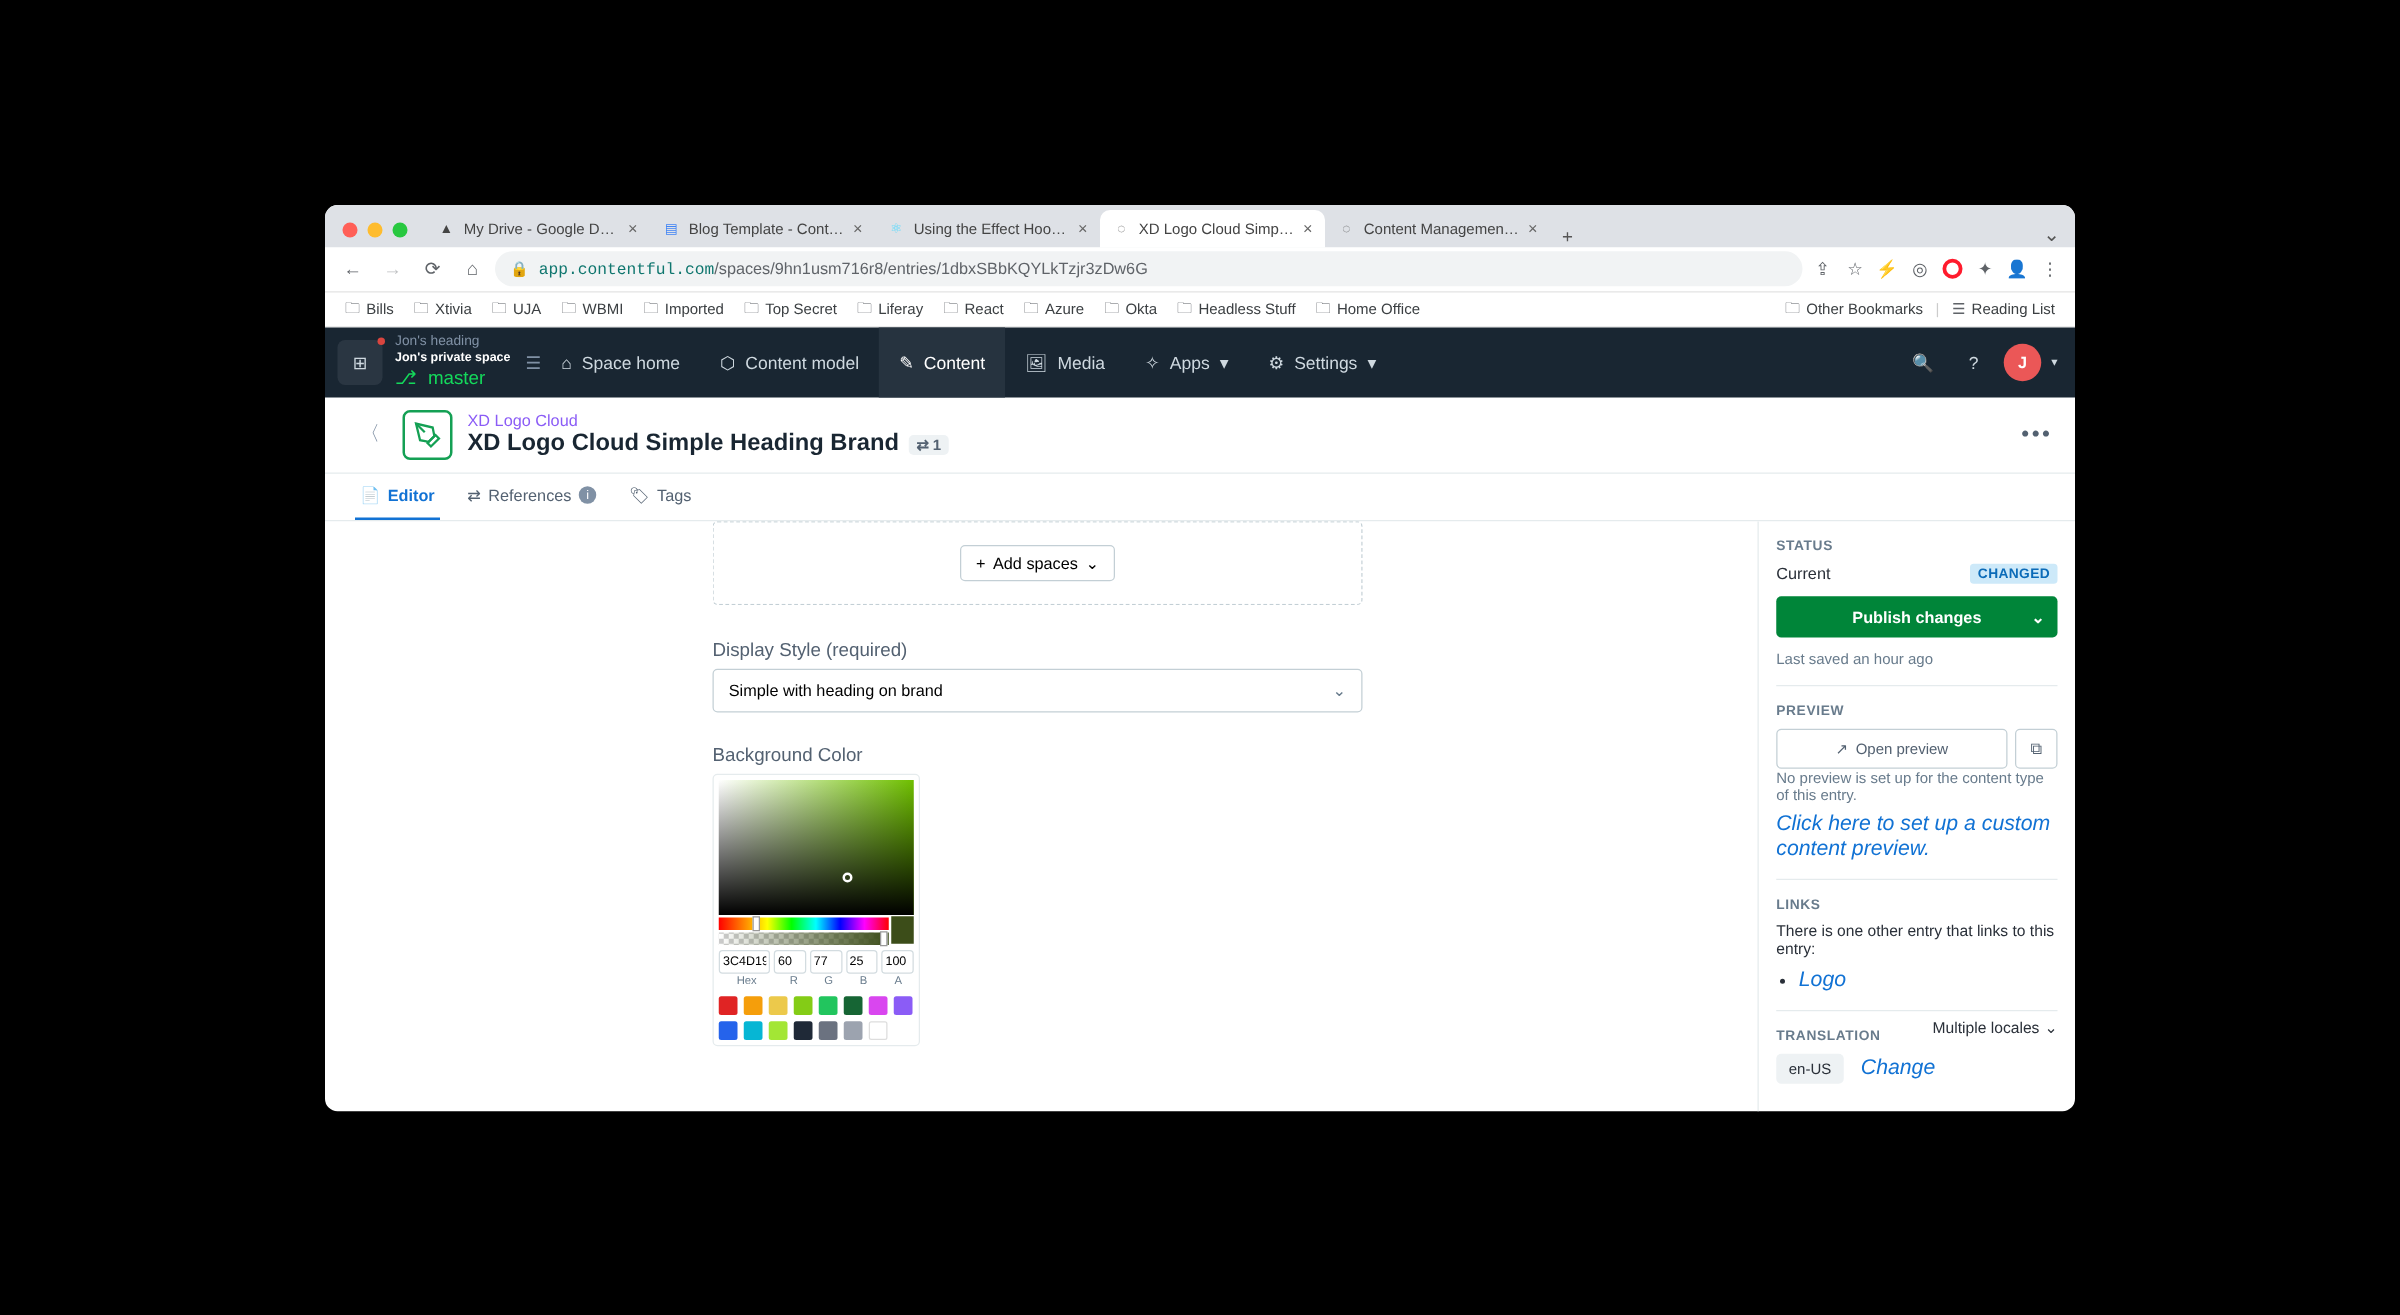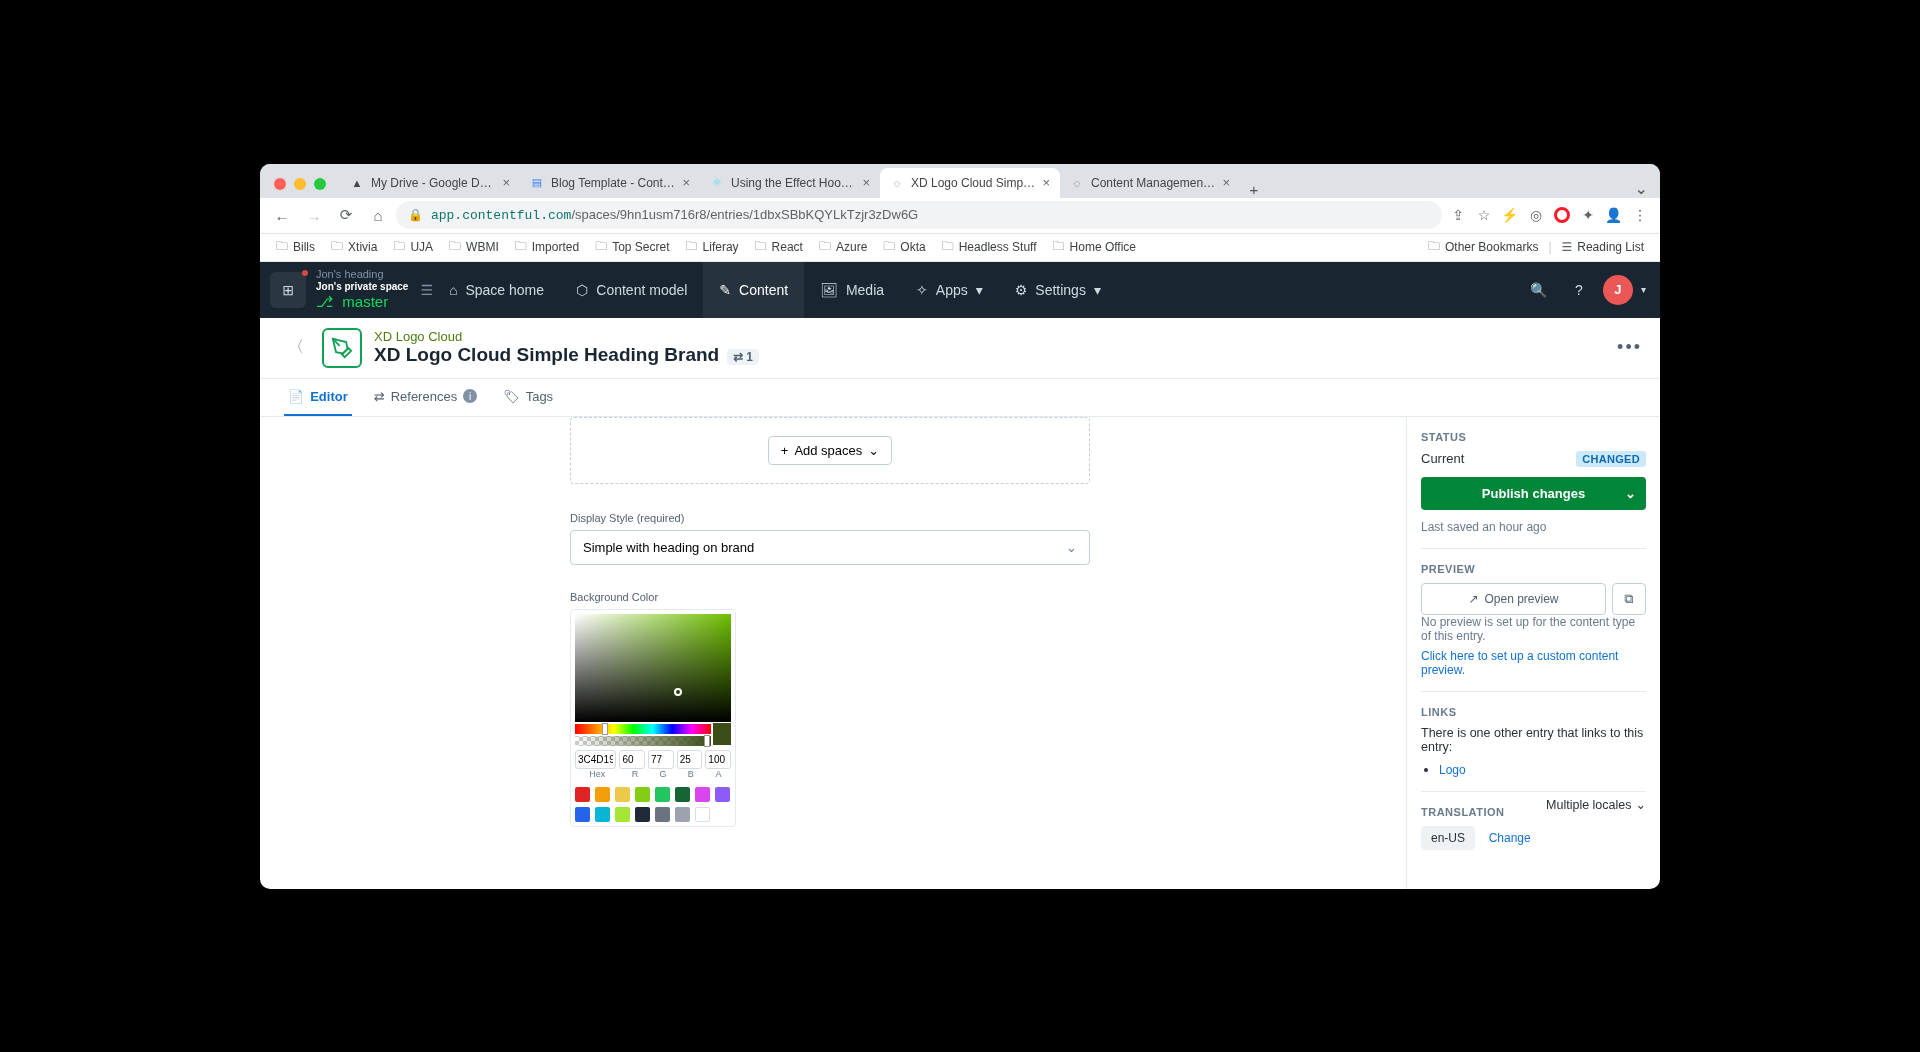--- a/index.html
+++ b/index.html
@@ -49,21 +49,21 @@
 .cf-item { display: flex; align-items: center; gap: 8px; padding: 0 16px; height: 56px; color: #cfd9e0; cursor: pointer; }
 .cf-item.active { background: #26333f; color: #fff; }
 .cf-nav-right { margin-left: auto; display: flex; align-items: center; gap: 8px; padding-right: 14px; }
 .cf-nav-icon { width: 32px; height: 32px; display: flex; align-items: center; justify-content: center; color: #cfd9e0; }
 .cf-avatar { width: 30px; height: 30px; border-radius: 50%; background: #eb5757; color: #fff; display: flex; align-items: center; justify-content: center; font-size: 13px; font-weight: 600; }
 
 
 .entry-head { display: flex; align-items: center; padding: 10px 18px; border-bottom: 1px solid #e5ebed; }
 .back-btn { width: 36px; height: 36px; display: flex; align-items: center; justify-content: center; color: #8091a5; cursor: pointer; }
 .ct-icon { width: 40px; height: 40px; border: 2px solid #14a054; border-radius: 6px; display: flex; align-items: center; justify-content: center; color: #14a054; margin-left: 8px; margin-right: 12px; }
-.entry-titles .type { font-size: 13px; color: #4d7c0f; }
+.entry-titles .type { font-size: 13px; color: #8b5cf6; }
 .entry-titles .title { font-size: 19px; font-weight: 700; color: #192632; }
 .ref-badge { display: inline-flex; align-items: center; gap: 3px; background: #eef2f4; border-radius: 4px; padding: 1px 6px; font-size: 12px; color: #536171; margin-left: 8px; }
 .entry-actions { margin-left: auto; color: #536171; font-size: 18px; cursor: pointer; letter-spacing: 2px; }
 
 
 .editor-tabs { display: flex; gap: 18px; padding: 0 24px; border-bottom: 1px solid #e5ebed; font-size: 13px; }
 .ed-tab { display: flex; align-items: center; gap: 6px; padding: 10px 4px; color: #536171; cursor: pointer; border-bottom: 2px solid transparent; }
 .ed-tab.active { color: #1172d4; border-bottom-color: #1172d4; font-weight: 600; }
 .info-badge { width: 14px; height: 14px; border-radius: 50%; background: #8091a5; color: #fff; font-size: 10px; display: inline-flex; align-items: center; justify-content: center; }
 
@@ -71,21 +71,21 @@
 .body { display: flex; height: calc(100% - 34px - 36px - 28px - 56px - 58px - 40px); overflow: hidden; }
 .main { flex: 1; overflow-y: auto; padding-bottom: 40px; }
 .sidebar { width: 254px; border-left: 1px solid #e5ebed; padding: 0 14px; overflow-y: auto; font-size: 13px; color: #2a3039; }
 
 .center-col { width: 520px; margin-left: 310px; }
 
 
 .add-box { border: 1px dashed #c3cfd5; border-radius: 4px; padding: 18px 0; display: flex; justify-content: center; margin-bottom: 28px; }
 .add-btn { border: 1px solid #c3cfd5; background: #fff; border-radius: 4px; padding: 6px 12px; font-size: 13px; display: flex; align-items: center; gap: 6px; cursor: pointer; }
 
-.field-label { font-size: 11px; color: #536171; margin-bottom: 6px; }
+.field-label { font-size: 15px; color: #536171; margin-bottom: 6px; }
 .select { border: 1px solid #c3cfd5; border-radius: 4px; padding: 9px 12px; font-size: 13px; display: flex; justify-content: space-between; align-items: center; cursor: pointer; margin-bottom: 26px; }
 
 
 .picker-wrap { border: 1px solid #e5ebed; border-radius: 4px; padding: 4px; width: 166px; }
 .picker-canvas { width: 100%; height: 108px; background: linear-gradient(to bottom, rgba(0,0,0,0), #000), linear-gradient(to right, #fff, #6fbf00); position: relative; }
 .picker-cursor { position: absolute; width: 8px; height: 8px; border: 2px solid #fff; border-radius: 50%; transform: translate(-50%, -50%); }
 .hue-bar { height: 10px; margin-top: 2px; background: linear-gradient(to right, #f00, #ff8000, #ff0, #0f0, #0ff, #00f, #f0f, #f00); position: relative; }
 .alpha-bar { height: 10px; margin-top: 2px; background: linear-gradient(to right, transparent, #3c4d19), repeating-conic-gradient(#ccc 0 25%, #fff 0 50%) 50%/8px 8px; position: relative; }
 .hue-handle { position: absolute; top: -1px; width: 6px; height: 12px; background: #fff; border: 1px solid #999; transform: translateX(-50%); }
 .swatch-preview { display: inline-block; width: 18px; height: 22px; background: #3c4d19; vertical-align: top; margin-left: 2px; }
@@ -106,21 +106,21 @@
 .sb-section-title { font-size: 11px; font-weight: 700; letter-spacing: .5px; color: #687b8c; margin: 14px 0 8px; }
 .status-row { display: flex; justify-content: space-between; align-items: center; font-size: 13px; }
 .changed-badge { background: #cde9f9; color: #0b6bb8; font-size: 11px; font-weight: 700; padding: 2px 6px; border-radius: 3px; letter-spacing: .3px;}
 .publish-btn { background: #008539; color: #fff; border-radius: 4px; padding: 9px 0; margin-top: 10px; display: flex; align-items: center; justify-content: center; font-size: 13px; font-weight: 600; position: relative; cursor: pointer; }
 .publish-btn .chev { position: absolute; right: 10px; }
 .sb-muted { color: #687b8c; font-size: 12px; margin-top: 10px; }
 .divider { border-top: 1px solid #e5ebed; margin: 14px 0 0; }
 .preview-row { display: flex; gap: 6px; margin-top: 4px; }
 .preview-btn { flex: 1; border: 1px solid #c3cfd5; border-radius: 4px; padding: 8px 0; font-size: 12px; color: #536171; display: flex; align-items: center; justify-content: center; gap: 6px; cursor: pointer; }
 .copy-btn { width: 34px; border: 1px solid #c3cfd5; border-radius: 4px; display: flex; align-items: center; justify-content: center; cursor: pointer; color: #536171;}
-.link { color: #1172d4; cursor: pointer; font-size: 12px; }
+.link { color: #1172d4; cursor: pointer; font-size: 17px; font-style: italic; }
 .locale-chip { display: inline-block; background: #eef2f4; border-radius: 4px; padding: 5px 10px; font-size: 12px; color: #2a3039; margin-top: 8px; }
 .translation-row { display: flex; justify-content: space-between; align-items: center; }
 
 
 ::-webkit-scrollbar { width: 12px; } ::-webkit-scrollbar-thumb { background: #c3cfd5; border-radius: 6px; border: 3px solid #fff; }
 </style>
 </head>
 <body>
 
 <div class="window">

